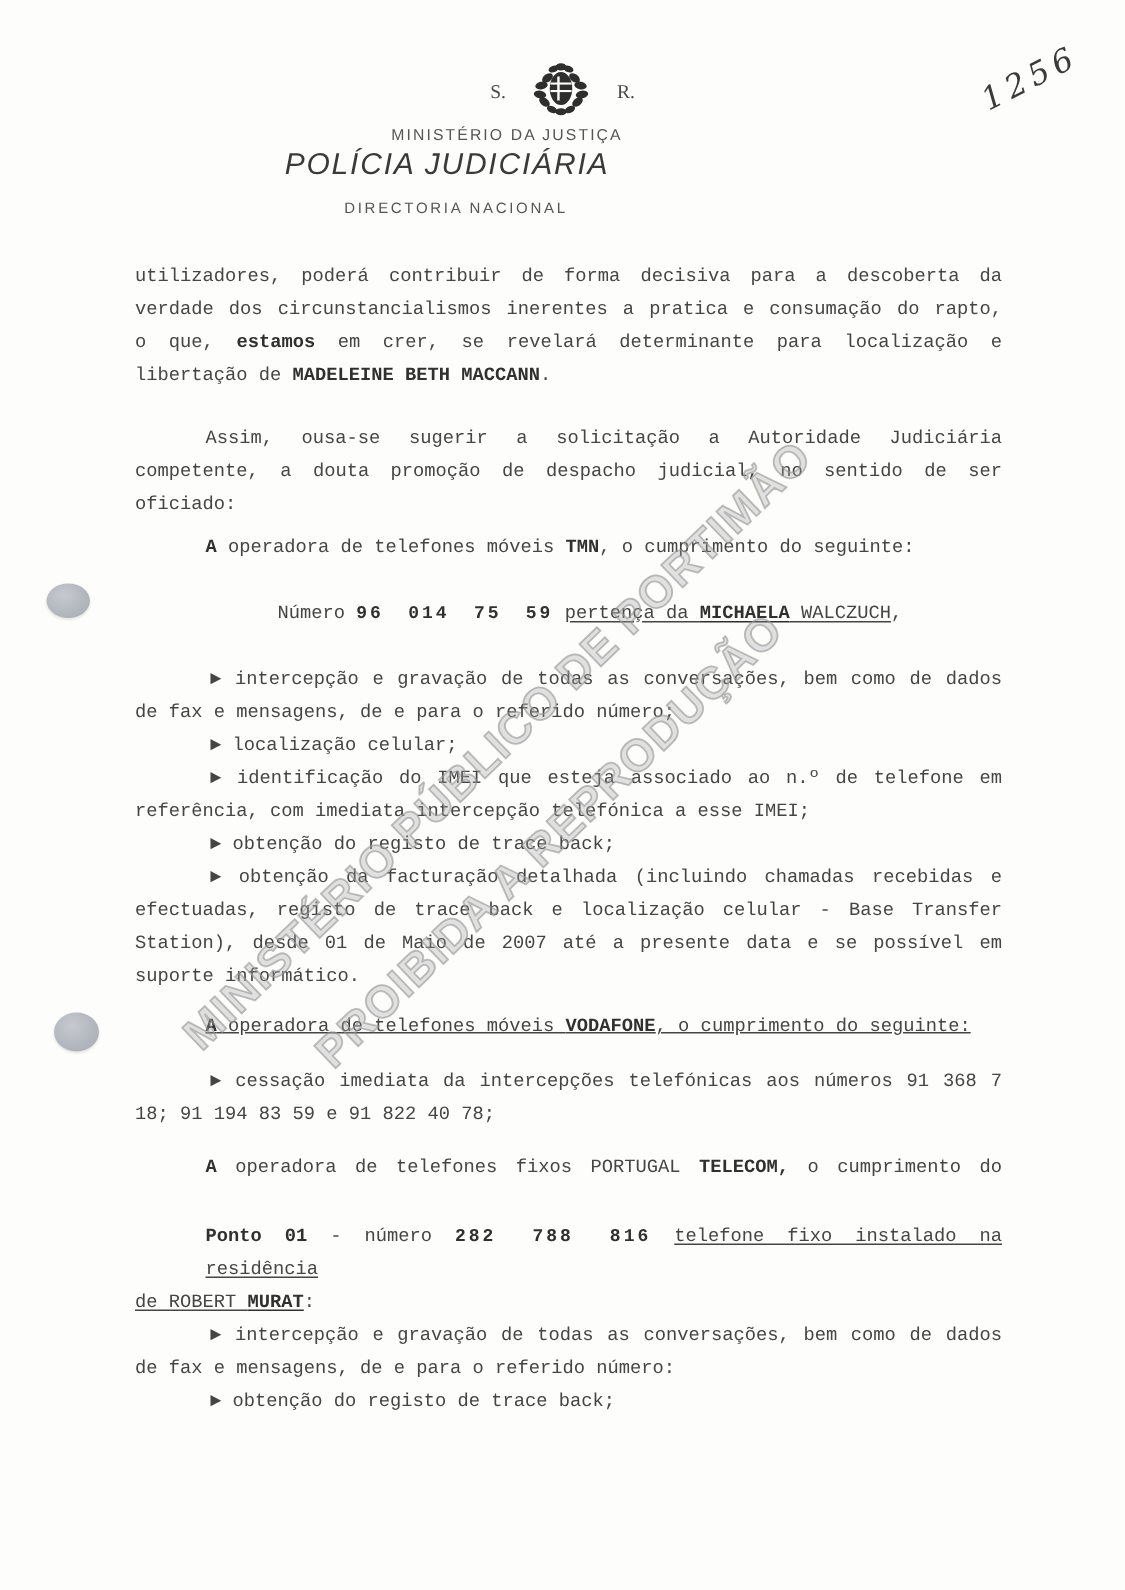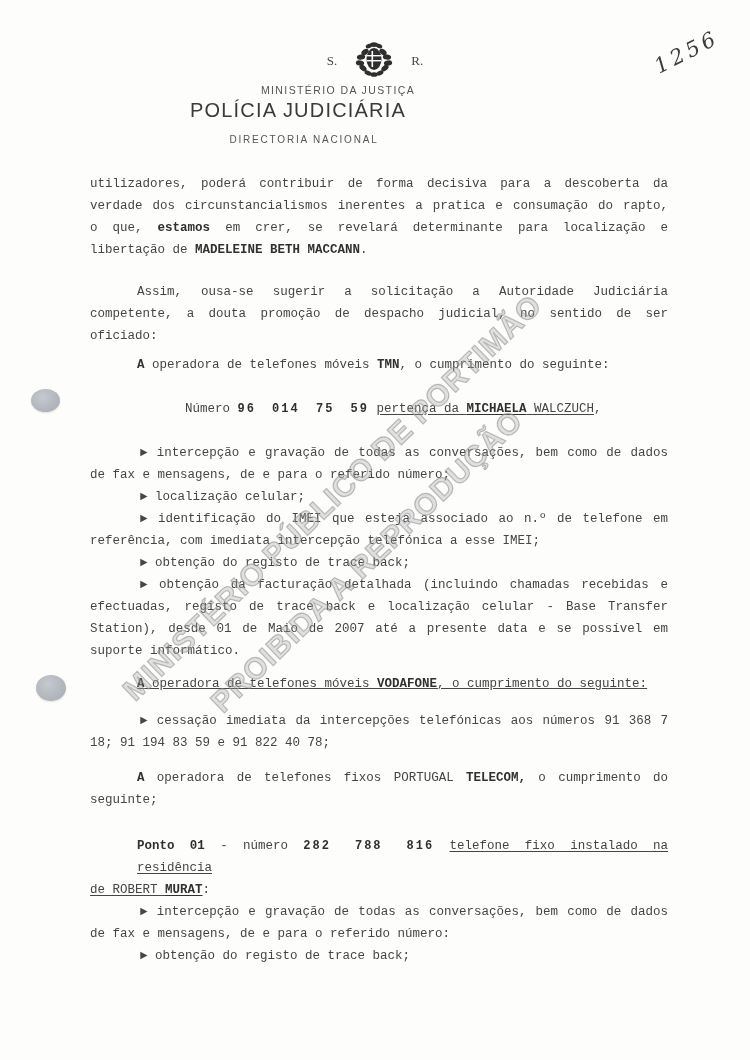--- a/index.html
+++ b/index.html
@@ -24,21 +24,21 @@
     font-family: "Liberation Serif", serif; font-size: 13px; color: #4a4a4a;
   }
   .ministry {
     position: absolute; top: 84px; left: 0; width: 676px;
     font-family: "Liberation Sans", sans-serif;
     font-size: 10.5px; letter-spacing: 1.4px; color: #555;
   }
   .pj-title {
     position: absolute; top: 99px; left: 0; width: 596px;
     font-family: "Liberation Sans", sans-serif;
-    font-size: 20px; letter-spacing: 1.2px; color: #3a3a3a;
+    font-size: 20px; letter-spacing: 1.2px; color: #3a3a3a; font-style: italic;
   }
   .directoria {
     position: absolute; top: 134px; left: 0; width: 608px;
     font-family: "Liberation Sans", sans-serif;
     font-size: 10px; letter-spacing: 1.8px; color: #555;
   }
 
   
   .handnum {
     position: absolute; top: 40px; left: 652px;
@@ -167,21 +167,20 @@
       </div>
       <div class="block" style="margin-top: 11px; text-decoration: underline;">
         <div class="line" style="padding-left: 47px;"><span class="b">A</span><span> operadora de telefones móveis </span><span class="b">VODAFONE</span><span>, o cumprimento do seguinte:</span></div>
       </div>
       <div class="block" style="margin-top: 15px;">
         <div class="line j" style="padding-left: 50px;"><span>► cessação imediata da intercepções telefónicas aos números 91 368 7</span></div>
         <div class="line"><span>18; 91 194 83 59 e 91 822 40 78;</span></div>
       </div>
       <div class="block" style="margin-top: 13px;">
         <div class="line j" style="padding-left: 47px;"><span class="b">A</span><span> operadora de telefones fixos PORTUGAL </span><span class="b">TELECOM,</span><span> o cumprimento do</span></div>
-        <div class="line"><span>seguinte;</span></div>
       </div>
       <div class="block" style="margin-top: 24px;">
         <div class="line j" style="padding-left: 47px;"><span class="b">Ponto 01</span><span> - número </span><span class="b big">282 788 816</span><span> </span><span class="u">telefone fixo instalado na residência</span></div>
         <div class="line"><span class="u">de ROBERT </span><span class="b u">MURAT</span><span>:</span></div>
       </div>
       <div class="block">
         <div class="line j" style="padding-left: 50px;"><span>► intercepção e gravação de todas as conversações, bem como de dados</span></div>
         <div class="line"><span>de fax e mensagens, de e para o referido número:</span></div>
       </div>
       <div class="block">

